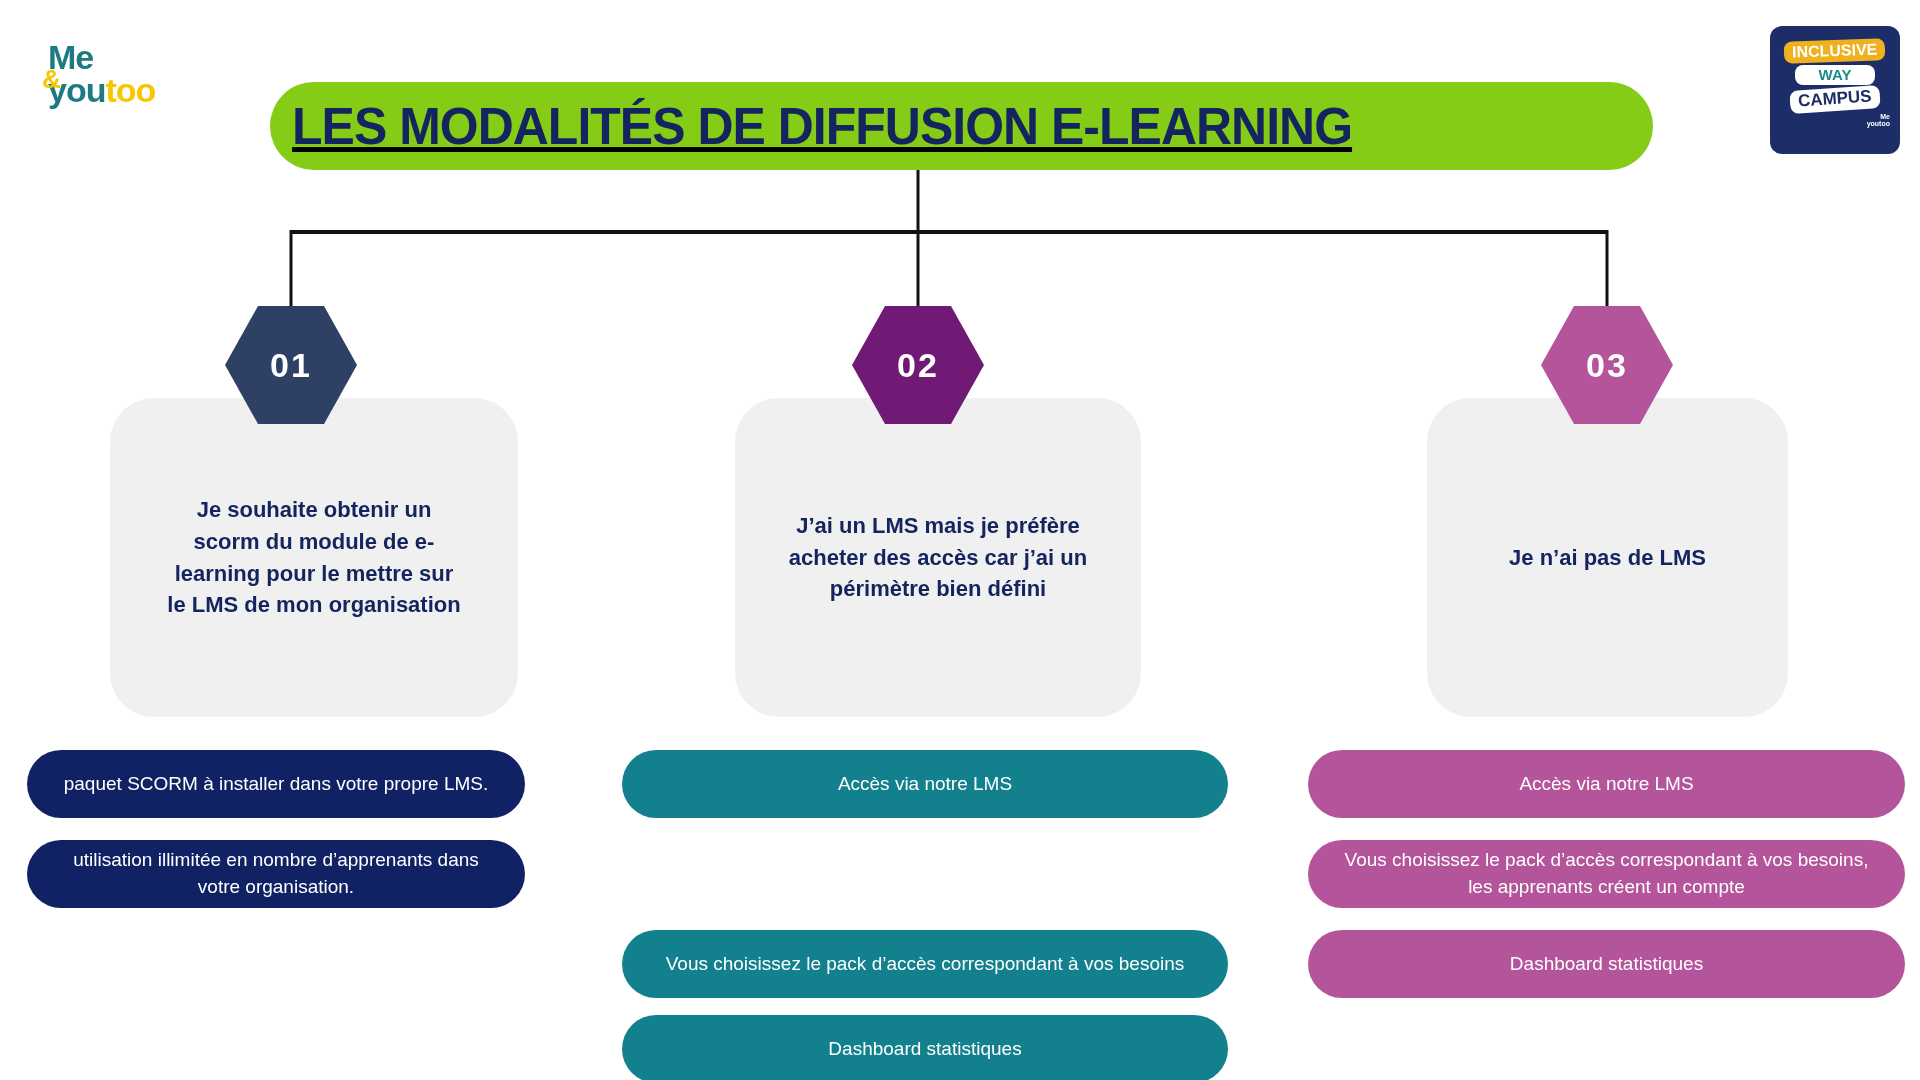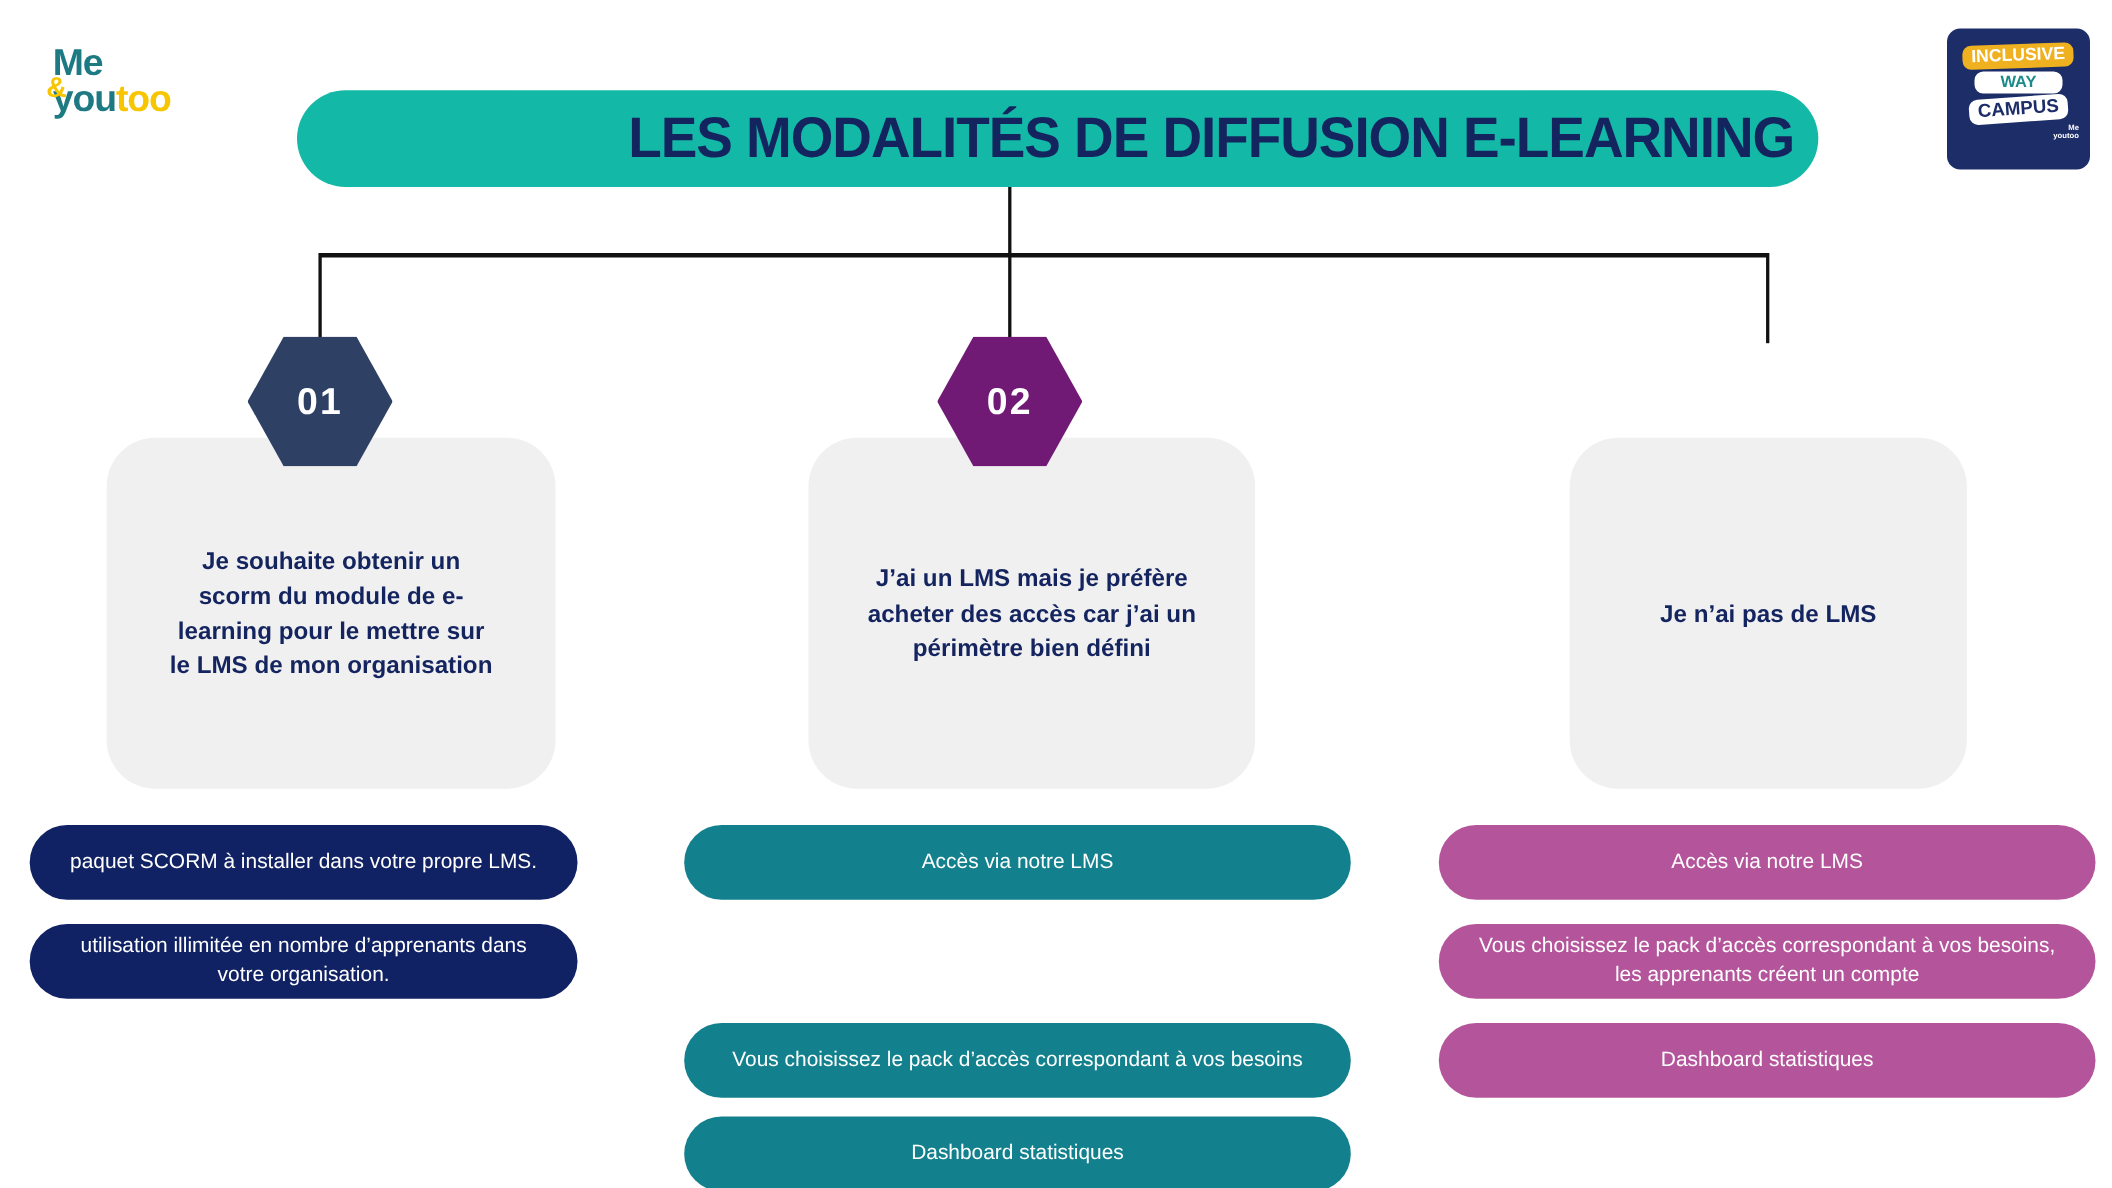--- a/index.html
+++ b/index.html
@@ -7,22 +7,22 @@
 
   
   .logo{position:absolute;left:48px;top:42px;width:140px;line-height:0.9;font-weight:bold;letter-spacing:-1px;}
   .logo .l1{font-size:34px;}
   .logo .l2{font-size:34px;margin-top:2px;}
   .lg-teal{color:#1d7a82;}
   .lg-yellow{color:#f7c600;}
   .logo .amp{position:absolute;left:-6px;top:26px;font-size:26px;color:#f7c600;}
 
   
-  .title-pill{position:absolute;left:270px;top:82px;width:1383px;height:88px;background:#14b8a6;
-    border-radius:46px;display:flex;align-items:center;justify-content:flex-end;z-index:3;}
+  .title-pill{position:absolute;left:270px;top:82px;width:1383px;height:88px;background:#84cc16;
+    border-radius:46px;display:flex;align-items:center;justify-content:flex-start;z-index:3;text-decoration:underline;}
   .title-pill h1{margin:0;font-size:52px;font-weight:bold;color:#14245f;letter-spacing:-1px;
     transform:scaleX(.96);white-space:nowrap;}
 
   
   .badge{position:absolute;left:1770px;top:26px;width:130px;height:128px;background:#1c2d68;
     border-radius:12px;display:flex;flex-direction:column;align-items:center;padding-top:14px;box-sizing:border-box;}
   .badge-pill{font-weight:bold;text-align:center;border-radius:8px;padding:2px 8px;line-height:1.1;}
   .badge-inclusive{background:#efb120;color:#ffffff;font-size:16px;transform:rotate(-2deg);}
   .badge-way{background:#ffffff;color:#1d8a8a;font-size:15px;margin-top:3px;padding:2px 24px;}
   .badge-campus{background:#ffffff;color:#1c2d68;font-size:17px;margin-top:3px;transform:rotate(-4deg);}
@@ -35,21 +35,21 @@
   
   .hex{position:absolute;width:132px;height:118px;display:flex;align-items:center;justify-content:center;
     clip-path:polygon(25% 0%,75% 0%,100% 50%,75% 100%,25% 100%,0% 50%);z-index:4;}
   .hex span{color:#ffffff;font-size:34px;font-weight:bold;letter-spacing:2px;}
   .hex1{left:225px;top:306px;background:#2e4164;}
   .hex2{left:852px;top:306px;background:#701a75;}
   .hex3{left:1541px;top:306px;background:#b4559b;}
 
   .card{position:absolute;top:398px;height:319px;background:#f0f0f0;border-radius:44px;
     display:flex;align-items:center;justify-content:center;z-index:2;}
-  .card1{left:97px;width:408px;}
+  .card1{left:110px;width:408px;}
   .card2{left:735px;width:406px;}
   .card3{left:1427px;width:361px;}
   .card p{margin:0;font-size:22px;font-weight:bold;color:#14245f;text-align:center;line-height:1.45;}
   .card1 p{max-width:300px;}
   .card2 p{max-width:315px;}
   .card3 p{max-width:320px;}
 
   .pill{position:absolute;height:68px;border-radius:34px;display:flex;align-items:center;justify-content:center;
     color:#ffffff;font-size:19px;text-align:center;line-height:1.4;box-sizing:border-box;padding:4px 26px;z-index:2;}
   .pill-navy{background:#112264;}
@@ -106,20 +106,23 @@
   <div class="hex hex2">
     <span>02</span>
   </div>
   <div class="card card2">
     <p>J’ai un LMS mais je préfère acheter des accès car j’ai un périmètre bien défini</p>
   </div>
   <div class="pill pill-teal c2 r1">Accès via notre LMS</div>
   <div class="pill pill-teal c2 r3">Vous choisissez le pack d’accès correspondant à vos besoins</div>
   <div class="pill pill-teal c2 r4">Dashboard statistiques</div>
 
+  <div class="hex hex3">
+    <span>03</span>
+  </div>
   <div class="card card3">
     <p>Je n’ai pas de LMS</p>
   </div>
   <div class="pill pill-pink c3 r1">Accès via notre LMS</div>
   <div class="pill pill-pink c3 r2">Vous choisissez le pack d’accès correspondant à vos besoins, les apprenants créent un compte</div>
   <div class="pill pill-pink c3 r3">Dashboard statistiques</div>
 
 </div>
 
 </body></html>

